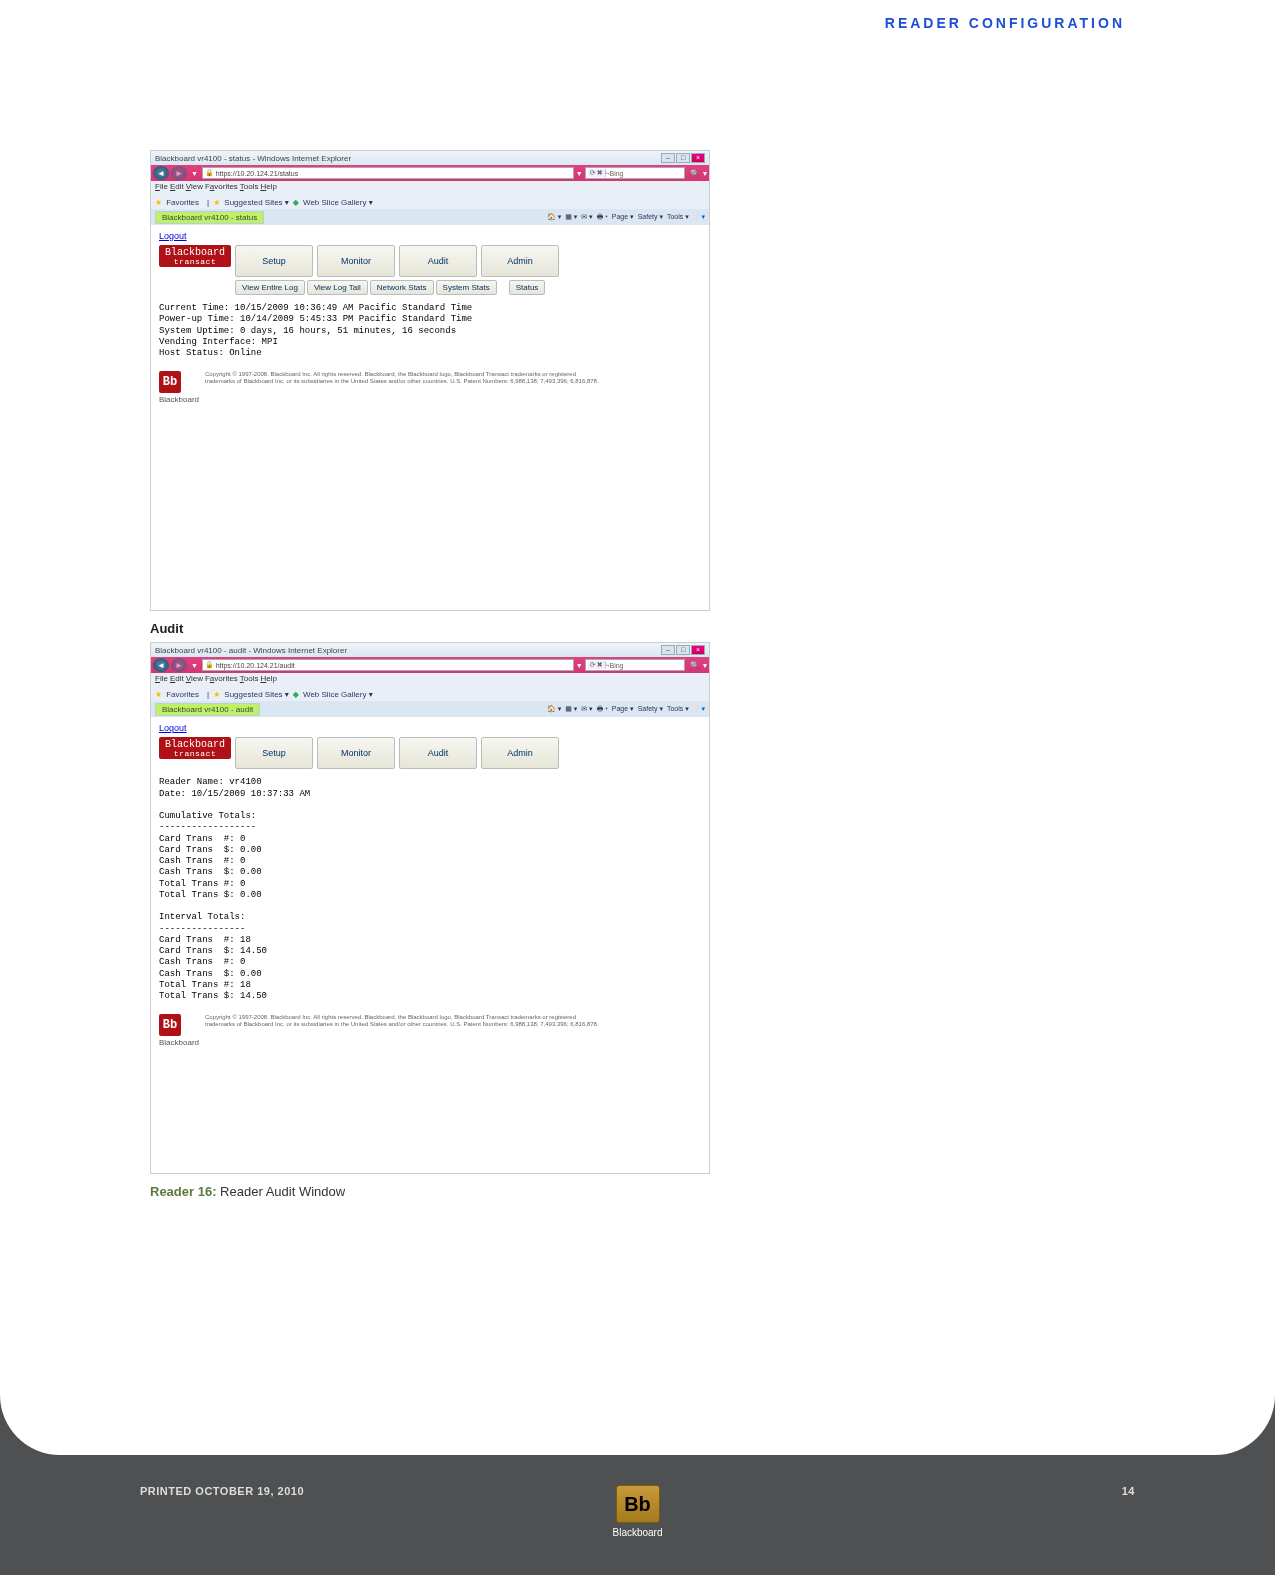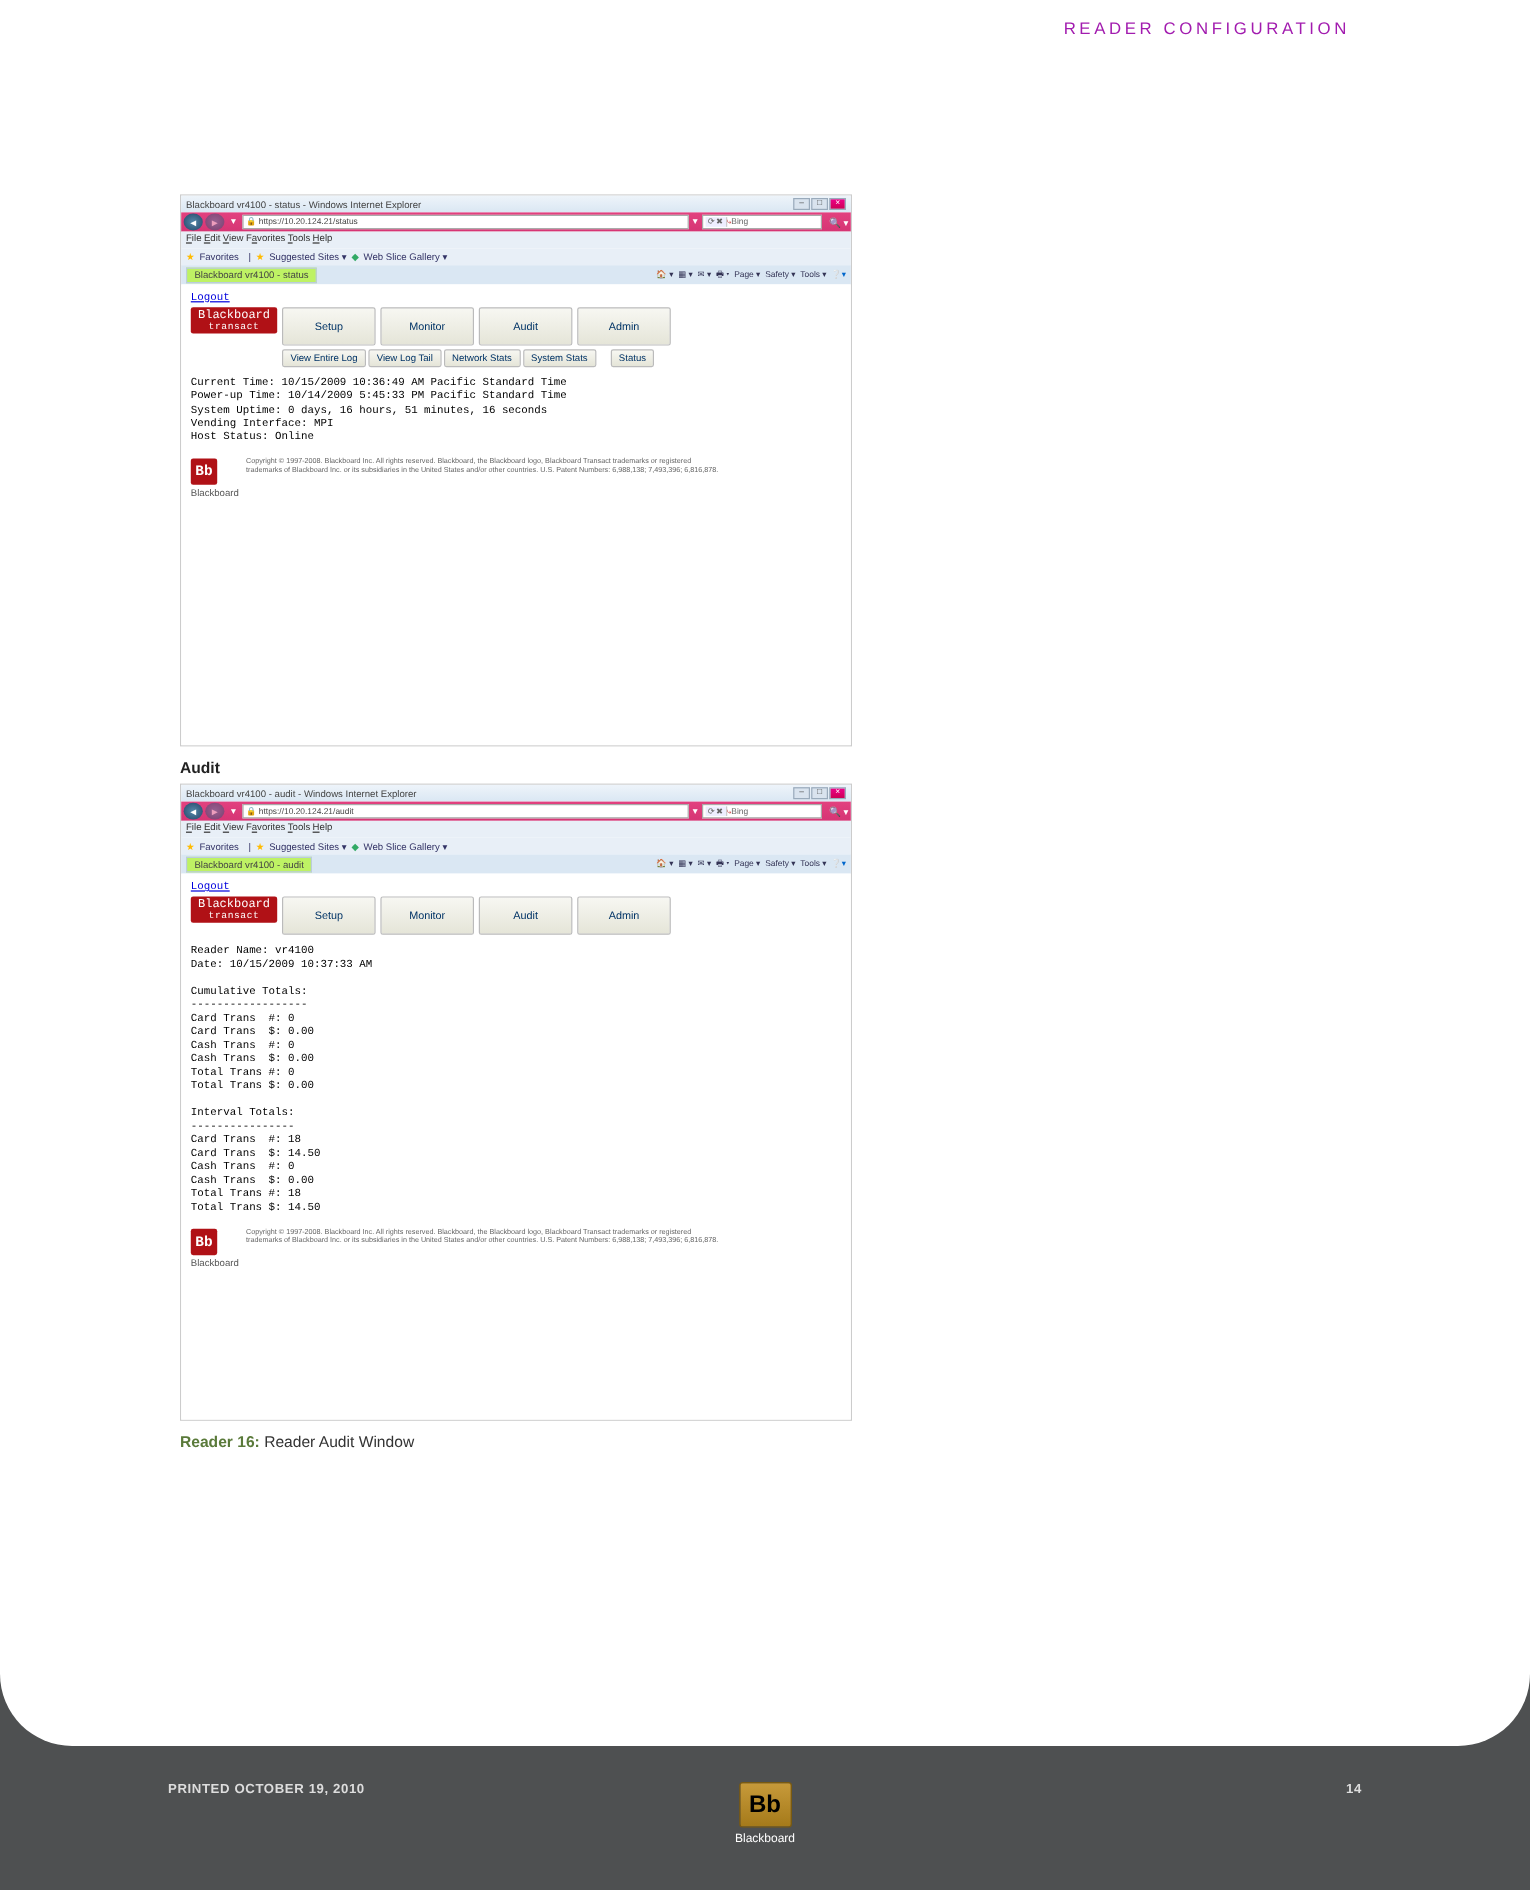--- a/index.html
+++ b/index.html
@@ -1,39 +1,39 @@
 <!DOCTYPE html>
 <html><head>
 <meta charset="utf-8">
 <style>
   * { box-sizing: border-box; margin: 0; padding: 0; }
   body { width: 1275px; height: 1575px; background: #fff; font-family: Verdana, Arial, sans-serif; position: relative; }
-  .page-header { position: absolute; top: 15px; right: 150px; color: #a21caf; letter-spacing: 3px; font-size: 14px; font-weight: normal; }
-  .content { position: absolute; top: 162px; left: 150px; width: 560px; }
+  .page-header { position: absolute; top: 15px; right: 150px; color: #1d4ed8; letter-spacing: 3px; font-size: 14px; font-weight: bold; }
+  .content { position: absolute; top: 150px; left: 150px; width: 560px; }
   .screenshot { border: 1px solid #ccc; background: #fff; font-size: 9px; color: #444; margin-bottom: 10px; }
   .ie-titlebar { background: linear-gradient(#eef4fa,#dae7f3); height: 14px; padding: 1px 4px; font-size: 8px; display:flex; justify-content:space-between; align-items:center; }
   .win-btns { display:flex; gap:1px; }
   .win-btns span { width:14px; height:10px; background:#d9e3ee; border:1px solid #9ab; font-size:7px; text-align:center; line-height:8px; }
   .win-btns .close { background: linear-gradient(#e08,#c05); color:#fff; }
   .ie-addrbar { background: linear-gradient(#e2417f,#d63574); height: 16px; display:flex; align-items:center; padding:0 2px; }
   .navbtn { width:16px; height:14px; background: radial-gradient(#58a,#246); border-radius:50%; margin-right:2px; display:inline-flex; align-items:center; justify-content:center; color:#fff; font-size:8px; }
   .addr-input { flex:1; height:12px; background:#fff; border:1px solid #aaa; margin:0 2px; font-size:7px; padding:0 2px; display:flex; align-items:center; }
   .addr-input .lock { color:#888; font-size:7px; margin-right:2px; }
   .search-box { width:100px; height:12px; background:#fff; border:1px solid #aaa; margin:0 2px; font-size:7px; padding:0 2px; display:flex; align-items:center; color:#666; }
   .search-prefix { background:#eef; border-right:1px solid #ccc; padding:0 2px; display:flex; gap:1px; }
   .mag { color:#c44; }
   .ie-menubar { height:14px; background:#e8eff7; font-size:8px; padding:1px 4px; display:flex; gap:2px; color:#333; }
   .ie-menubar span u { text-decoration: underline; }
   .ie-favbar { height:14px; background:#e8eff7; font-size:8px; padding:1px 4px; display:flex; gap:4px; color:#336; align-items:center; }
   .ie-favbar .star { color:#fb0; }
   .ie-tabbar { height:16px; background:#dae7f3; display:flex; align-items:center; padding:0 4px; justify-content:space-between; }
   .ie-tab { background:#bef264; border:1px solid #bcd; font-size:8px; padding:1px 6px; }
   .ie-tools { font-size:7px; color:#335; display:flex; gap:4px; align-items:center; }
   .app-body { padding: 6px 8px; font-family: 'Courier New', monospace; font-size: 9px; background:#fff; }
-  .logout { color:#00d; text-decoration:underline; font-family: Liberation Mono, monospace; font-size:9px; }
+  .logout { color:#00d; text-decoration:underline; font-family: Liberation Sans, sans-serif; font-size:9px; }
   .app-nav { display:flex; margin: 3px 0; }
   .bb-logo { width:72px; height:22px; background:#b01116; color:#fff; font-size:10px; display:flex; flex-direction:column; align-items:center; justify-content:center; border-radius:2px; line-height:1; padding-top:1px; }
   .bb-logo .line1 { font-size:10px; }
   .bb-logo .line2 { font-size:8px; letter-spacing:0.5px; }
   .tab-btn { width:78px; height:32px; background: linear-gradient(#f7f7f2,#e5e5d8); border:1px solid #bbb; margin-left:4px; font-family: Verdana, sans-serif; font-size:9px; color:#003366; display:flex; align-items:center; justify-content:center; border-radius:2px; }
   .sub-nav { display:flex; margin-left: 76px; margin-top:2px; }
   .sub-btn { padding: 2px 6px; background: linear-gradient(#f7f7f2,#e5e5d8); border:1px solid #bbb; margin-right:2px; font-family: Verdana, sans-serif; font-size:8px; color:#003366; border-radius:2px; }
   .mono-block { margin-top:8px; white-space:pre; font-family:'Courier New',monospace; font-size:9px; line-height:1.25; color:#000; }
   .bb-footer { display:flex; align-items:flex-start; gap:6px; margin-top:12px; }
   .bb-sq { width:22px; height:22px; background:#b01116; color:#fff; font-weight:bold; font-size:12px; display:flex; align-items:center; justify-content:center; border-radius:2px; }

